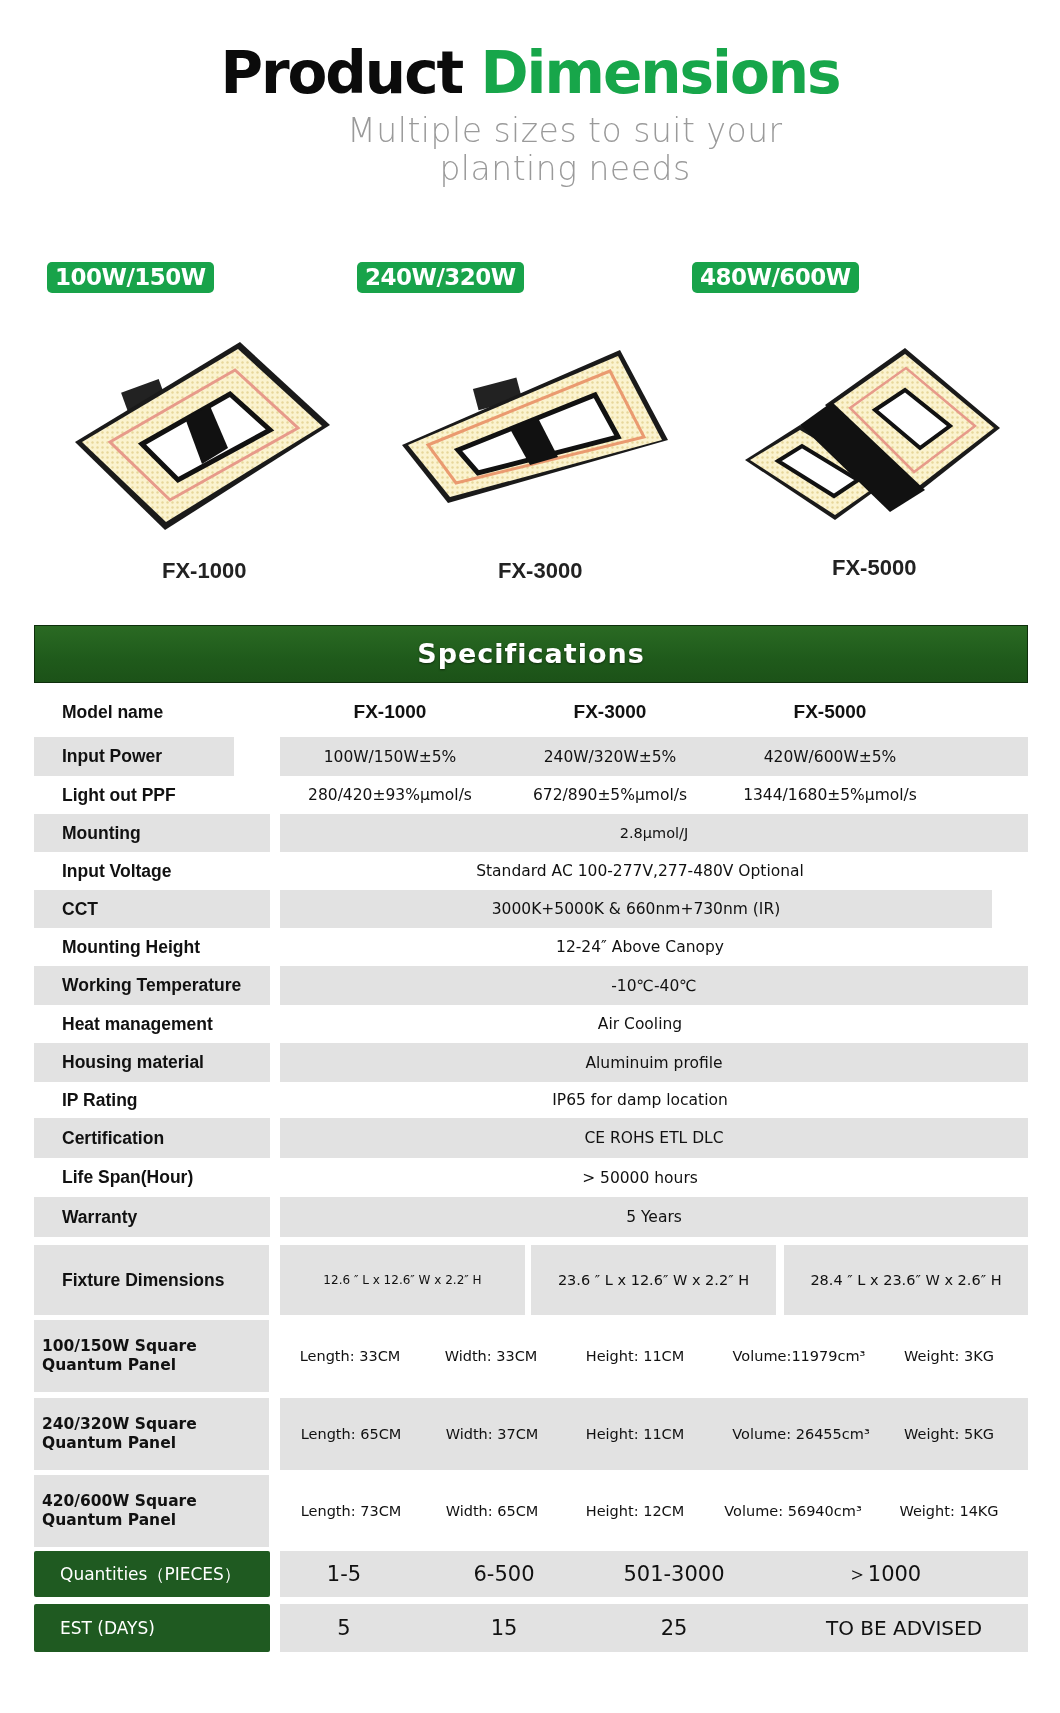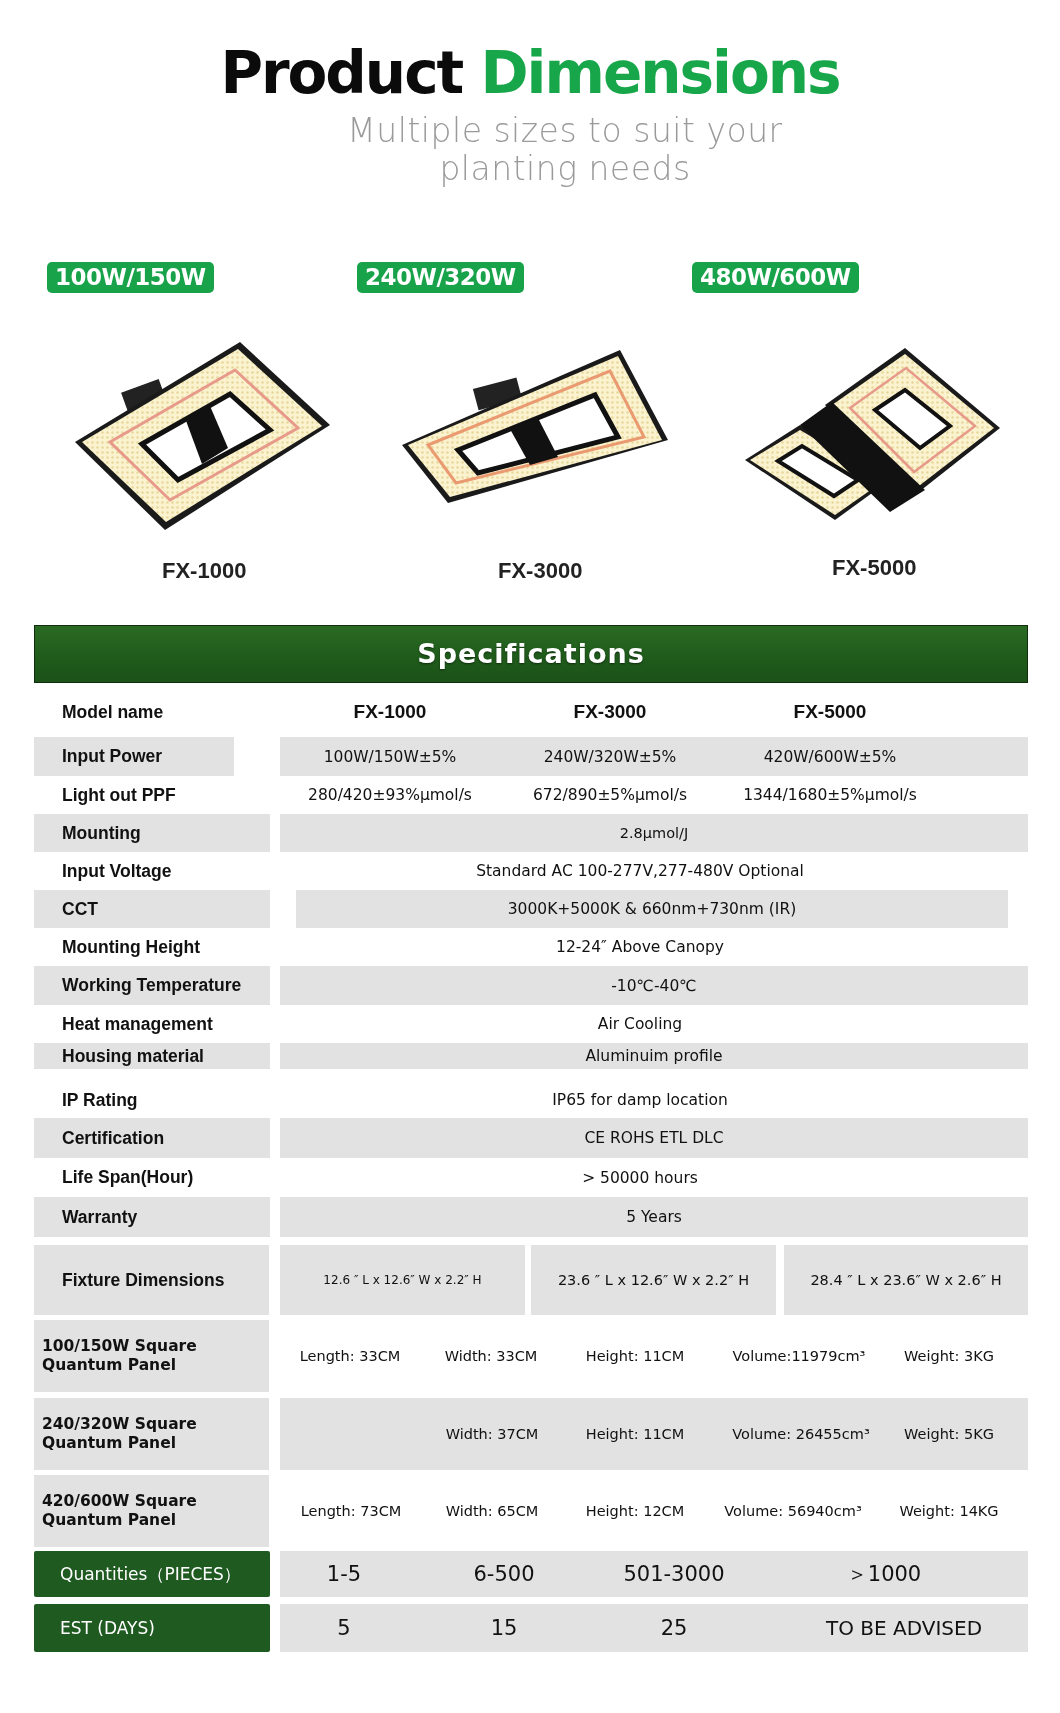--- a/index.html
+++ b/index.html
@@ -136,39 +136,39 @@
   <div class="cell val gray" style="left:246px; width:748px; padding-left:0; font-size:14.5px;">2.8μmol/J</div>
 </div>
 
 <div class="row" style="top:852px; height:38px;">
   <div class="cell lbl" style="left:0; width:236px;">Input Voltage</div>
   <div class="cell val" style="left:246px; width:720px;">Standard AC 100-277V,277-480V Optional</div>
 </div>
 
 <div class="row" style="top:890px; height:38px;padding-left:48px;">
   <div class="cell lbl gray" style="left:0; width:236px;">CCT</div>
-  <div class="cell val gray" style="left:262px; width:712px;">3000K+5000K &amp; 660nm+730nm (IR)</div>
+  <div class="cell val gray" style="left:246px; width:712px;">3000K+5000K &amp; 660nm+730nm (IR)</div>
 </div>
 
 <div class="row" style="top:928px; height:38px;">
   <div class="cell lbl" style="left:0; width:236px;">Mounting Height</div>
   <div class="cell val" style="left:246px; width:720px;">12-24″  Above Canopy</div>
 </div>
 
 <div class="row" style="top:966px; height:39px;">
   <div class="cell lbl gray" style="left:0; width:236px;">Working Temperature</div>
   <div class="cell val gray" style="left:246px; width:748px;">-10℃-40℃</div>
 </div>
 
 <div class="row" style="top:1005px; height:38px;">
   <div class="cell lbl" style="left:0; width:236px;">Heat management</div>
   <div class="cell val" style="left:246px; width:720px;">Air Cooling</div>
 </div>
 
-<div class="row" style="top:1043px; height:26px;">
+<div class="row" style="top:1043px; height:39px;">
   <div class="cell lbl gray" style="left:0; width:236px;">Housing material</div>
   <div class="cell val gray" style="left:246px; width:748px;">Aluminuim profile</div>
 </div>
 
 <div class="row" style="top:1082px; height:36px;">
   <div class="cell lbl" style="left:0; width:236px;">IP Rating</div>
   <div class="cell val" style="left:246px; width:720px;">IP65 for damp location</div>
 </div>
 
 <div class="row" style="top:1118px; height:40px;">
@@ -198,20 +198,21 @@
   <div class="cell pv" style="left:246px; width:140px;">Length: 33CM</div>
   <div class="cell pv" style="left:386px; width:142px;">Width: 33CM</div>
   <div class="cell pv" style="left:528px; width:146px;">Height: 11CM</div>
   <div class="cell pv" style="left:682px; width:166px;text-align:center;">Volume:11979cm³</div>
   <div class="cell pv" style="left:840px; width:150px;">Weight: 3KG</div>
 </div>
 
 <div class="row" style="top:1398px; height:72px;">
   <div class="cell panel-lbl gray" style="left:0; width:235px;">240/320W Square Quantum Panel</div>
   <div class="cell gray" style="left:246px; width:748px;"></div>
+  <div class="cell pv" style="left:246px; width:142px;">Length: 65CM</div>
   <div class="cell pv" style="left:388px; width:140px;">Width: 37CM</div>
   <div class="cell pv" style="left:528px; width:146px;">Height: 11CM</div>
   <div class="cell pv" style="left:684px; width:166px;">Volume: 26455cm³</div>
   <div class="cell pv" style="left:840px; width:150px;">Weight: 5KG</div>
 </div>
 
 <div class="row" style="top:1475px; height:72px;">
   <div class="cell panel-lbl gray" style="left:0; width:235px;">420/600W Square Quantum Panel</div>
   <div class="cell pv" style="left:246px; width:142px;">Length: 73CM</div>
   <div class="cell pv" style="left:388px; width:140px;">Width: 65CM</div>

